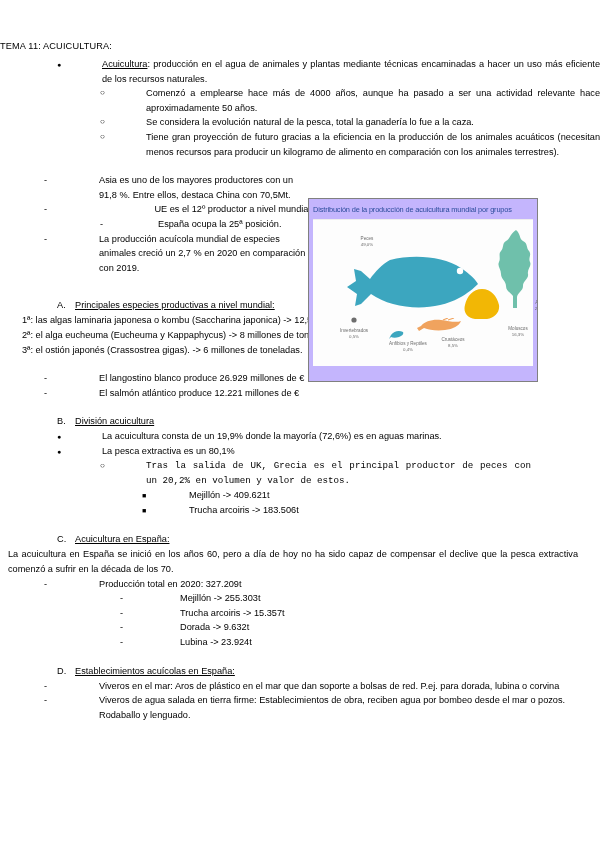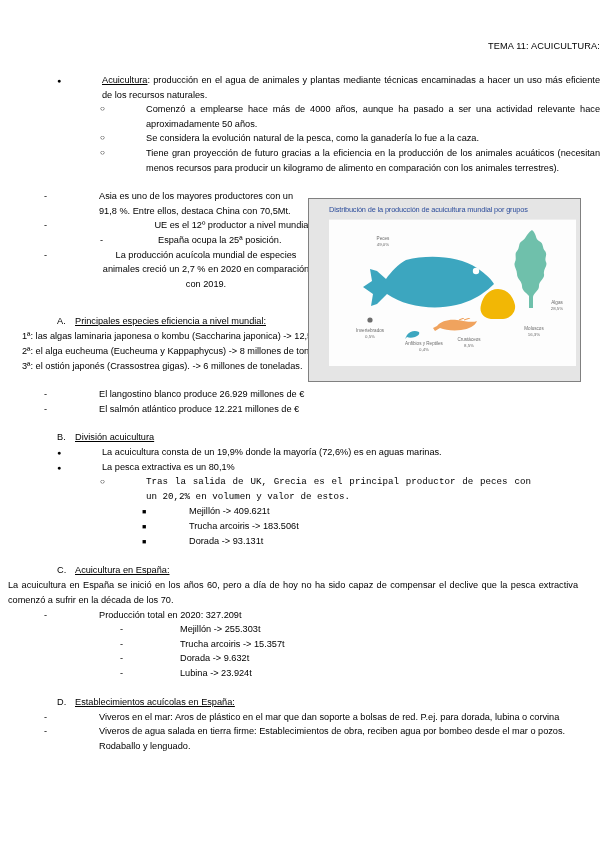--- a/index.html
+++ b/index.html
@@ -19,24 +19,24 @@
   .page {
     position: relative;
     width: 600px;
     height: 848px;
     padding: 0;
     box-sizing: border-box;
   }
 
   
   .doc-title {
-    text-align: right;
+    text-align: left;
     font-size: 9.2px;
     line-height: 13px;
-    margin: 40px 0 20px 0;
+    margin: 40px 0 4px 0;
     letter-spacing: 0.15px;
   }
   .para {
     font-size: 9.2px;
     line-height: 14.6px;
     margin: 0;
     text-align: justify;
   }
   .u { text-decoration: underline; }
 
@@ -84,27 +84,26 @@
   }
   .alpha-head .marker { width: 18px; }
 
   .narrow { width: 232px; }
 
   
   .figure {
     position: absolute;
     left: 308px;
     top: 158px;
-    width: 273px;
+    width: 230px;
     height: 184px;
     border: 1px solid #808080;
-    background: #e5e5e5;
+    background: #c4b5fd;
     box-sizing: border-box;
     overflow: hidden;
-    padding-left: 16px;
   }
   .fig-title {
     color: #2b4c9b;
     font-size: 7.4px;
     line-height: 11px;
     padding: 5px 0 4px 4px;
     white-space: nowrap;
     letter-spacing: -0.15px;
   }
   .fig-canvas {
@@ -139,21 +138,21 @@
     <span class="marker">●</span>
     <span class="body-txt"><span class="u">Acuicultura</span><span>: producción en el agua de animales y plantas mediante técnicas encaminadas a hacer un uso más eficiente de los recursos naturales.</span></span>
   </div>
 
   <div class="row lvl2">
     <span class="marker">○</span>
     <span class="body-txt">Comenzó a emplearse hace más de 4000 años, aunque ha pasado a ser una actividad relevante hace aproximadamente 50 años.</span>
   </div>
   <div class="row lvl2">
     <span class="marker">○</span>
-    <span class="body-txt nojust">Se considera la evolución natural de la pesca, como la ganadería lo fue a la caza.</span>
+    <span class="body-txt nojust">Se considera la evolución natural de la pesca, total la ganadería lo fue a la caza.</span>
   </div>
   <div class="row lvl2">
     <span class="marker">○</span>
     <span class="body-txt narrow">Tiene gran proyección de futuro gracias a la eficiencia en la producción de los animales acuáticos (necesitan menos recursos para producir un kilogramo de alimento en comparación con los animales terrestres).</span>
   </div>
 
   <div class="gap14"></div>
 
   <div class="row dash1">
     <span class="marker">-</span>
@@ -162,21 +161,21 @@
   <div class="row dash1">
     <span class="marker">-</span>
     <span class="body-txt nojust" style="width:214px;flex:0 0 auto;text-align:right;">UE es el 12º productor a nivel mundial.</span>
   </div>
   <div class="row dash2">
     <span class="marker">-</span>
     <span class="body-txt nojust" style="width:170px;flex:0 0 auto;">España ocupa la 25ª posición.</span>
   </div>
   <div class="row dash1">
     <span class="marker">-</span>
-    <span class="body-txt nojust" style="width:214px;flex:0 0 auto;text-align:center;">La producción acuícola mundial de especies animales creció un 2,7 % en 2020 en comparación con 2019.</span>
+    <span class="body-txt nojust" style="width:214px;flex:0 0 auto;">La producción acuícola mundial de especies animales creció un 2,7 % en 2020 en comparación con 2019.</span>
   </div>
 
   <div class="figure">
     <div class="fig-title">Distribución de la producción de acuicultura mundial por grupos</div>
     <div class="fig-canvas">
 
       <svg class="shape" style="left:30px; top:34px;" width="135" height="56" viewBox="0 0 135 56">
         <path d="M47 6 C70 0 100 2 118 14 C127 20 133 26 135 30 C131 34 124 40 116 44 C98 54 72 56 50 50
                  C42 48 34 44 28 40 L18 50 L12 52 L14 40 L4 33 L13 27 L11 15 L18 17 L27 25
                  C32 18 39 10 47 6 Z" fill="#3ca6bf"></path>
@@ -232,21 +231,21 @@
         <span class="pct">0,5%</span>
       </div>
 
     </div>
   </div>
 
   <div class="gap12"></div>
 
   <div class="alpha-head">
     <span class="marker">A.</span>
-    <span class="u">Principales especies eficiencia a nivel mundial:</span>
+    <span class="u">Principales especies productivas a nivel mundial:</span>
   </div>
   <div class="para" style="padding-left:22px;">1ª: las algas laminaria japonesa o kombu (Saccharina japonica) -&gt; 12,5 millones de toneladas.</div>
   <div class="para" style="padding-left:22px;">2ª: el alga eucheuma (Eucheuma y Kappaphycus) -&gt; 8 millones de toneladas.</div>
   <div class="para" style="padding-left:22px;">3ª: el ostión japonés (Crassostrea gigas). -&gt; 6 millones de toneladas.</div>
 
   <div class="gap14"></div>
 
   <div class="row dash1">
     <span class="marker">-</span>
     <span class="body-txt nojust">El langostino blanco produce 26.929 millones de €</span>
@@ -277,24 +276,20 @@
   </div>
 
   <div class="row lvl3">
     <span class="marker">■</span>
     <span class="body-txt nojust">Mejillón -&gt; 409.621t</span>
   </div>
   <div class="row lvl3">
     <span class="marker">■</span>
     <span class="body-txt nojust">Trucha arcoiris -&gt; 183.506t</span>
   </div>
-  <div class="row lvl3">
-    <span class="marker">■</span>
-    <span class="body-txt nojust">Dorada -&gt; 93.131t</span>
-  </div>
 
   <div class="gap14"></div>
 
   <div class="alpha-head" style="margin-top:0;">
     <span class="marker">C.</span>
     <span class="u">Acuicultura en España:</span>
   </div>
   <div class="para" style="padding-left:8px; padding-right:22px;">La acuicultura en España se inició en los años 60, pero a día de hoy no ha sido capaz de compensar el declive que la pesca extractiva comenzó a sufrir en la década de los 70.</div>
 
   <div class="row dash1">

